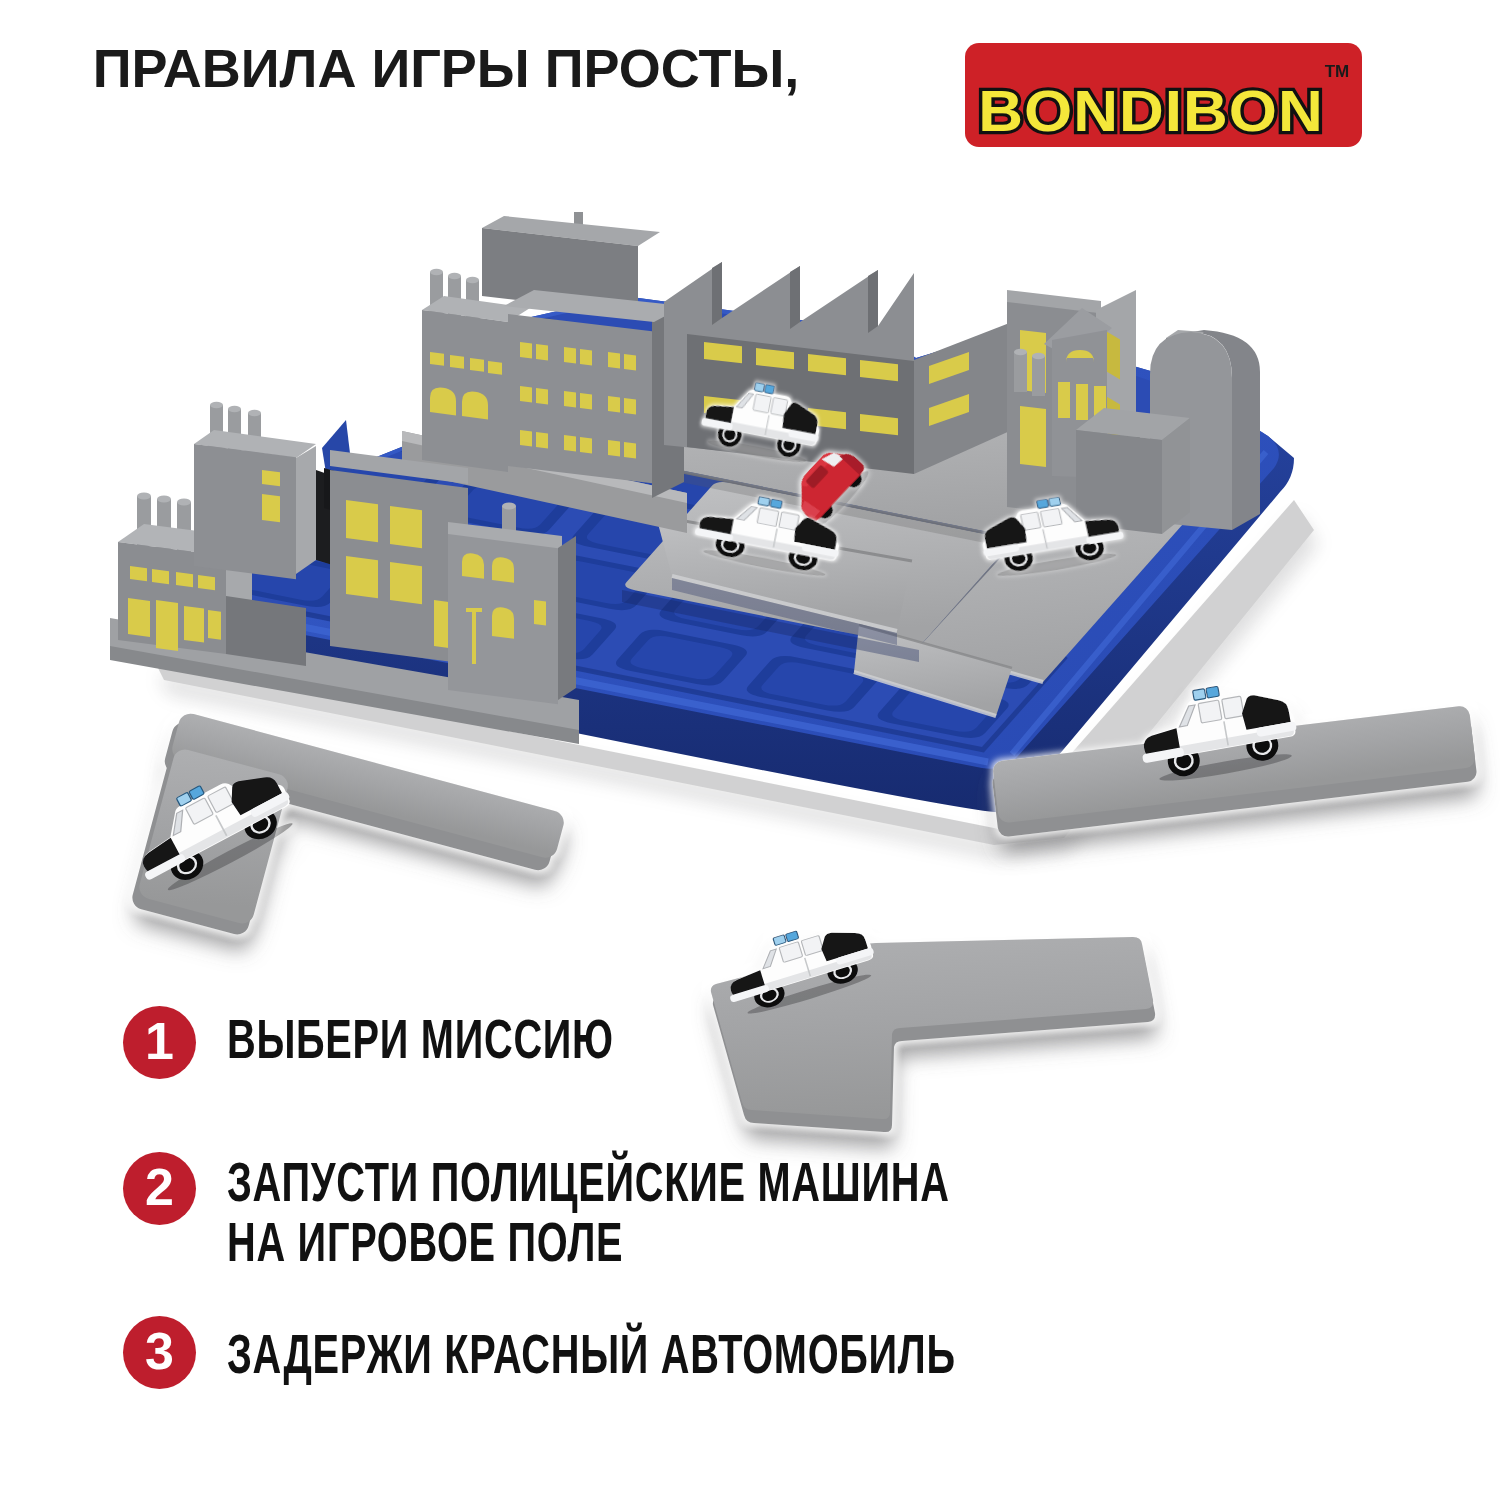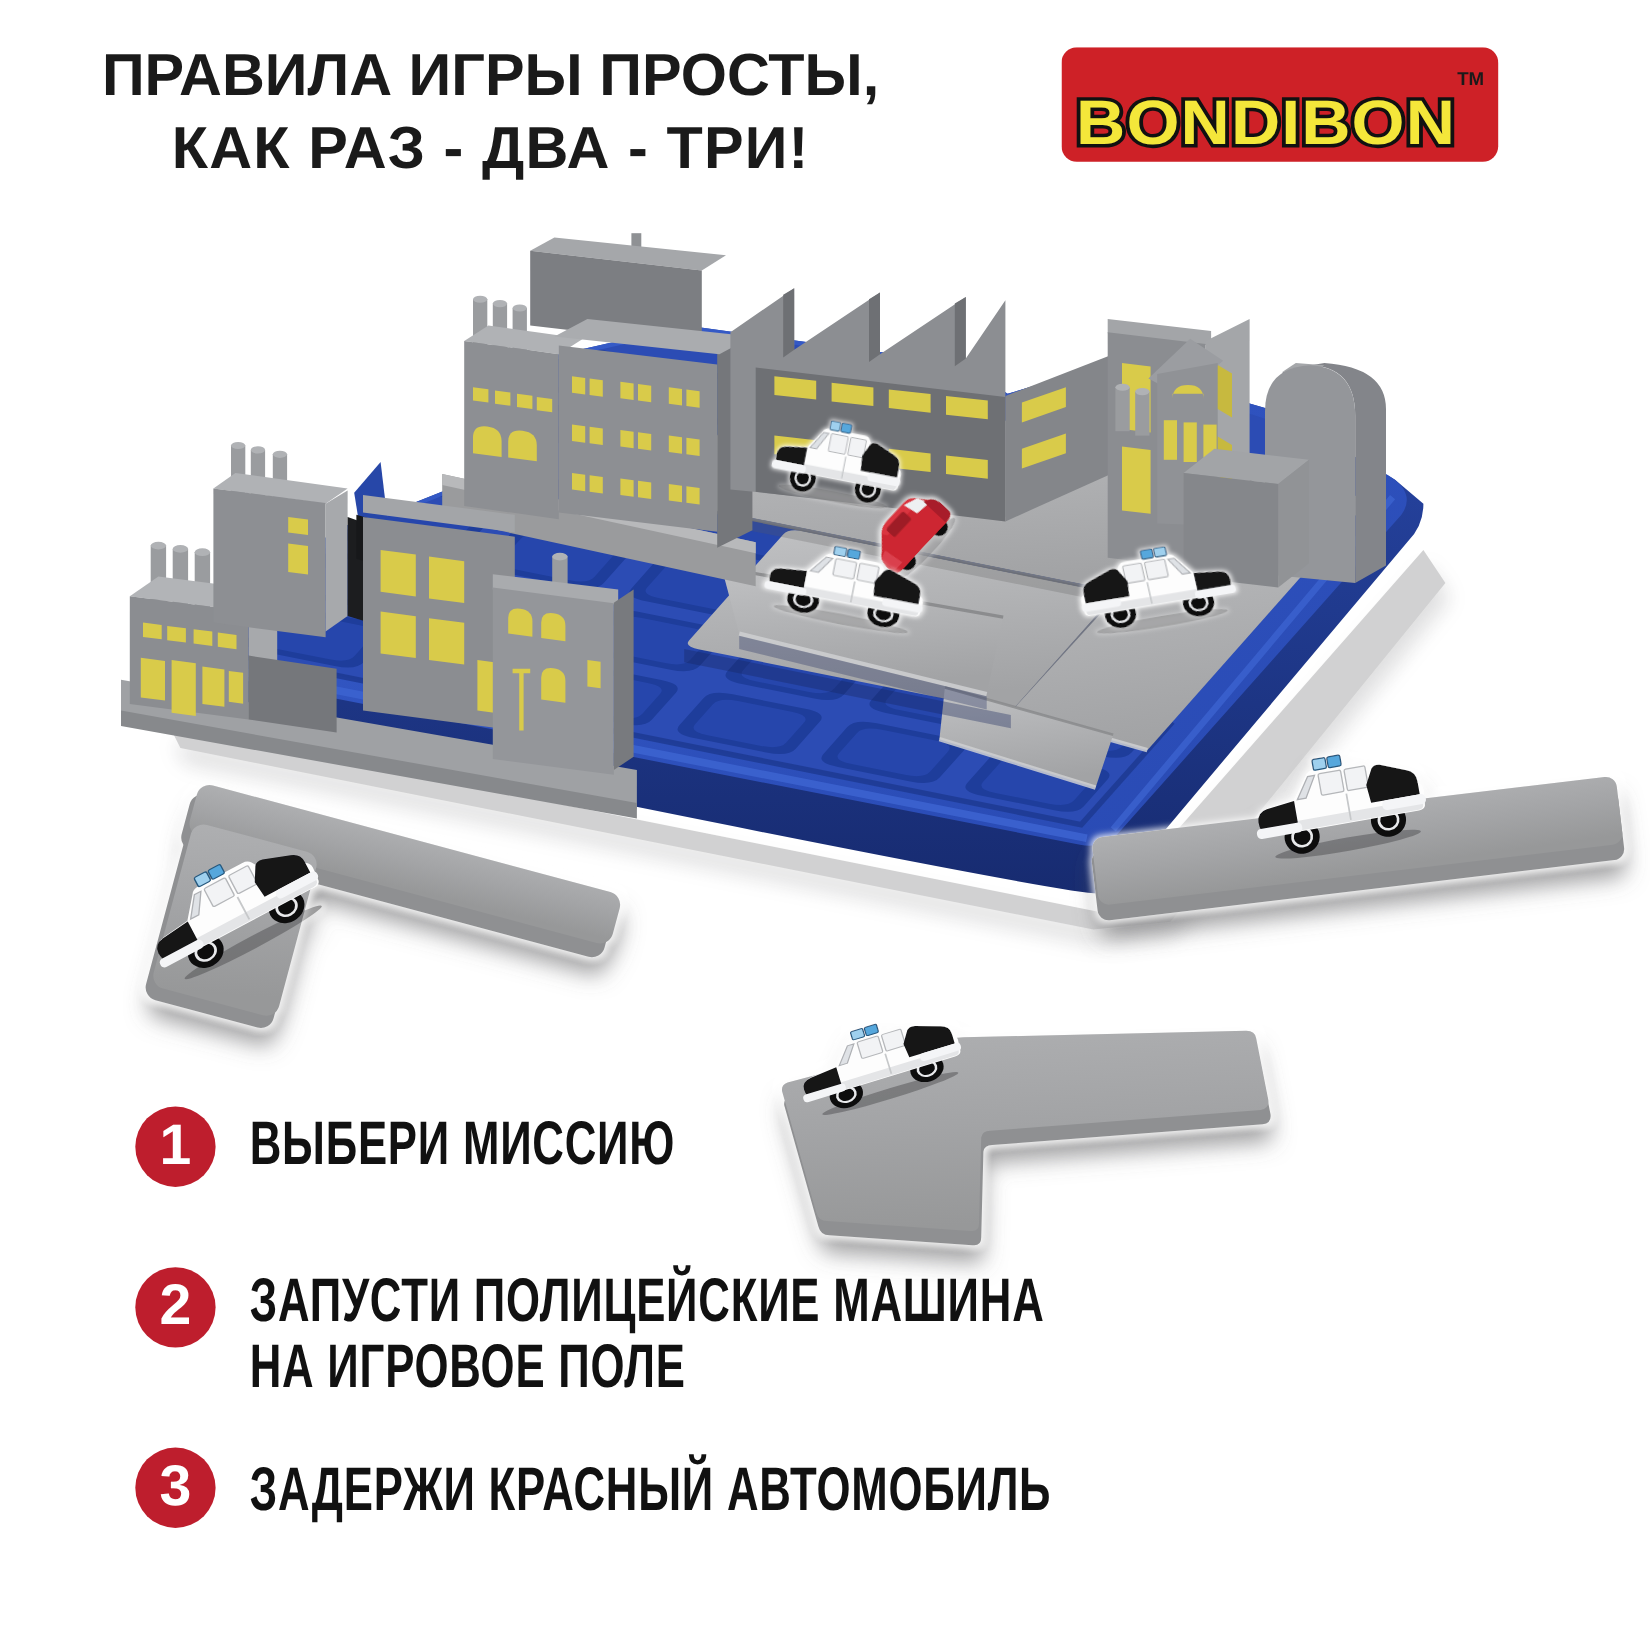--- a/index.html
+++ b/index.html
@@ -350,21 +350,20 @@
 </g>
 <use href="#pcar" transform="translate(1216,736) rotate(-10) scale(0.80,0.76) translate(-100,-62)"></use>
 </g>
 <g filter="url(#glowsh)">
 <path d="M712,984 Q706,986 707,992 L738,1102 Q740,1110 748,1110 L878,1119 Q886,1120 886,1112 L888,1034 Q889,1028 896,1028 L1142,1009 Q1150,1008 1149,1000 L1138,944 Q1137,937 1129,937 L872,943 Q866,943 860,945 Z" fill="#8f9092" transform="translate(2,13)"></path>
 <path d="M712,984 Q706,986 707,992 L738,1102 Q740,1110 748,1110 L878,1119 Q886,1120 886,1112 L888,1034 Q889,1028 896,1028 L1142,1009 Q1150,1008 1149,1000 L1138,944 Q1137,937 1129,937 L872,943 Q866,943 860,945 Z" fill="url(#pieceG)"></path>
 <use href="#pcar" transform="translate(798,970) rotate(-17) scale(0.77,0.60) translate(-100,-62)"></use>
 </g>
 </svg>
 <div class="abs hd" style="left:0px;top:41px;width:884px;font-size:54px;line-height:54px">ПРАВИЛА ИГРЫ ПРОСТЫ,</div>
-<div class="abs hd" style="left:0px;top:108px;width:884px;font-size:54px;line-height:54px;letter-spacing:1px">КАК РАЗ - ДВА - ТРИ!</div>
 <svg class="abs" style="left:961px;top:43px" width="400" height="106" viewBox="0 0 400 106">
  <rect x="0" y="0" width="397" height="104" rx="14" fill="#ce2127"></rect>
  <text x="372" y="34" font-size="17" font-weight="bold" fill="#1a1a1a" text-anchor="middle" font-family="Liberation Sans">TM</text>
  <text x="186" y="96" font-size="62" font-weight="bold" fill="#f4e73a" stroke="#111" stroke-width="7" paint-order="stroke" text-anchor="middle" font-family="Liberation Sans" transform="scale(1,0.92)" letter-spacing="1">BONDIBON</text>
 </svg>
 <div class="num" style="top:1006px">1</div>
 <div class="num" style="top:1152px">2</div>
 <div class="num" style="top:1316px">3</div>
 <div class="abs item" style="left:223px;top:1006px;font-size:56px;letter-spacing:1px;transform:scaleX(0.71);transform-origin:left top">ВЫБЕРИ МИССИЮ</div>
 <div class="abs item" style="left:223px;top:1152px;font-size:56px;line-height:60px;letter-spacing:1px;transform:scaleX(0.71);transform-origin:left top">ЗАПУСТИ ПОЛИЦЕЙСКИЕ МАШИНА<br>НА ИГРОВОЕ ПОЛЕ</div>

